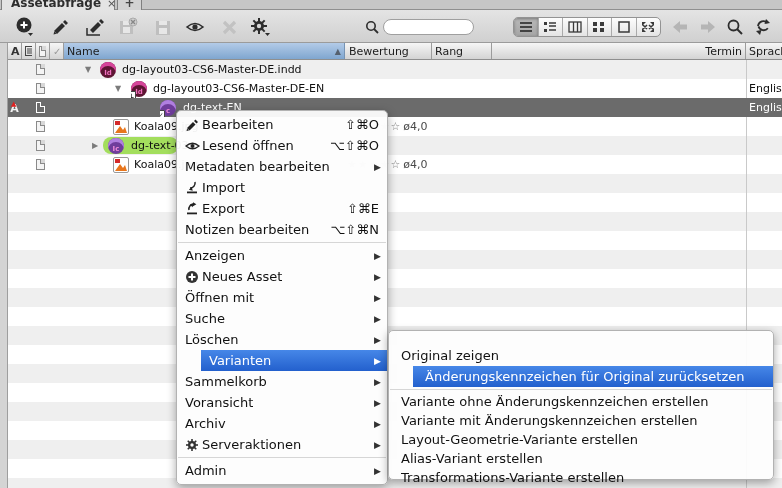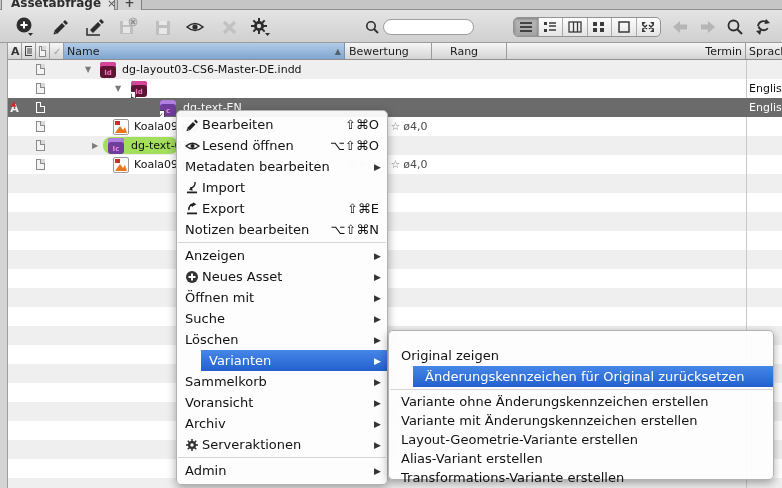--- a/index.html
+++ b/index.html
@@ -38,21 +38,21 @@
   .row.sel{background:#6b6b6b;color:#fff;}
   .cell{position:absolute;top:0;height:19px;display:flex;align-items:center;white-space:nowrap;overflow:hidden;}
   .exp{font-size:8px;color:#7b7b7b;}
   .pgic{width:9px;height:11px;border:1px solid #8a8a8a;background:#f4f4f4;position:relative;}
   .pgic::after{content:"";position:absolute;right:-1px;top:-1px;width:4px;height:4px;background:#d8d8d8;border-left:1px solid #8a8a8a;border-bottom:1px solid #8a8a8a;}
   .row.sel .pgic{border-color:#fff;background:#6b6b6b;}
   .row.sel .pgic::after{background:#6b6b6b;border-color:#fff;}
   .aicon{position:relative;width:13px;height:14px;font-size:11px;font-weight:bold;color:#f2f2f2;text-align:center;line-height:15px;}
   .aicon .acap{position:absolute;left:3px;top:-4px;font-size:7px;color:#e02020;}
   .ah{color:#333;font-size:11px;font-weight:bold;}
-  .asset{width:16px;height:16px;border-radius:3px;position:relative;flex:none;}
+  .asset{width:16px;height:16px;border-radius:8px;position:relative;flex:none;}
   .asset .lt{position:absolute;width:100%;text-align:center;bottom:0px;font-size:7px;font-weight:bold;line-height:9px;}
   .asset.indd{background:#5e1533;box-shadow:inset 0 4px 0 #d6459a;}
   .asset.indd .lt{color:#f06fbe;}
   .asset.incopy{background:#6f3d9c;box-shadow:inset 0 4px 0 #b07fe0;}
   .asset.incopy .lt{color:#ef8ad8;}
   .badge{position:absolute;left:-3px;bottom:-2px;width:8px;height:8px;background:#fff;border:1px solid #444;font-size:6px;line-height:7px;text-align:center;color:#111;font-weight:bold;border-radius:1px;}
   .asset.img{background:#fff;border:1px solid #999;border-radius:2px;}
   .greenpill{position:absolute;left:95px;top:1px;width:75px;height:17px;background:#a3de5d;border-radius:8px;}
   .stars-dim{color:#d8d8d8;font-size:11px;letter-spacing:1px;}
   .star-empty{color:#8a8a8a;font-size:11px;}
@@ -254,21 +254,21 @@
     <div class="hc" style="left:42px;width:14px">
         <span style="color:#9a9a9a;font-size:10px">✓</span>
       </div>
     <div class="hc name" style="left:56px;width:281px">
       <span>Name</span>
       <span class="sort">▲</span>
     </div>
     <div class="hc" style="left:338px;width:86px">
         <span>Bewertung</span>
       </div>
-    <div class="hc" style="left:439px;width:60px">
+    <div class="hc" style="left:424px;width:60px">
         <span>Rang</span>
       </div>
     <div class="hc right" style="left:484px;width:254px">
         <span>Termin</span>
       </div>
     <div class="hc" style="left:738px;width:36px;border-right:none">
         <span>Sprache</span>
       </div>
   </div>
 
@@ -297,20 +297,23 @@
           <span class="pgic"></span>
         </div>
       <div class="cell" style="left:107px">
           <span class="exp">▼</span>
         </div>
       <div class="cell" style="left:123px">
           <span class="asset indd">
             <span class="lt">Id</span>
             <span class="badge">L</span>
           </span>
+        </div>
+      <div class="cell" style="left:145px">
+          <span>dg-layout03-CS6-Master-DE-EN</span>
         </div>
       <div class="cell" style="left:741px;width:33px">
           <span>Englisch</span>
         </div>
     </div>
 
     <div class="row sel" style="top:38px">
       <div class="cell" style="left:0px">
           <span class="aicon"><span class="acap">▲</span><span>A</span></span>
         </div>

